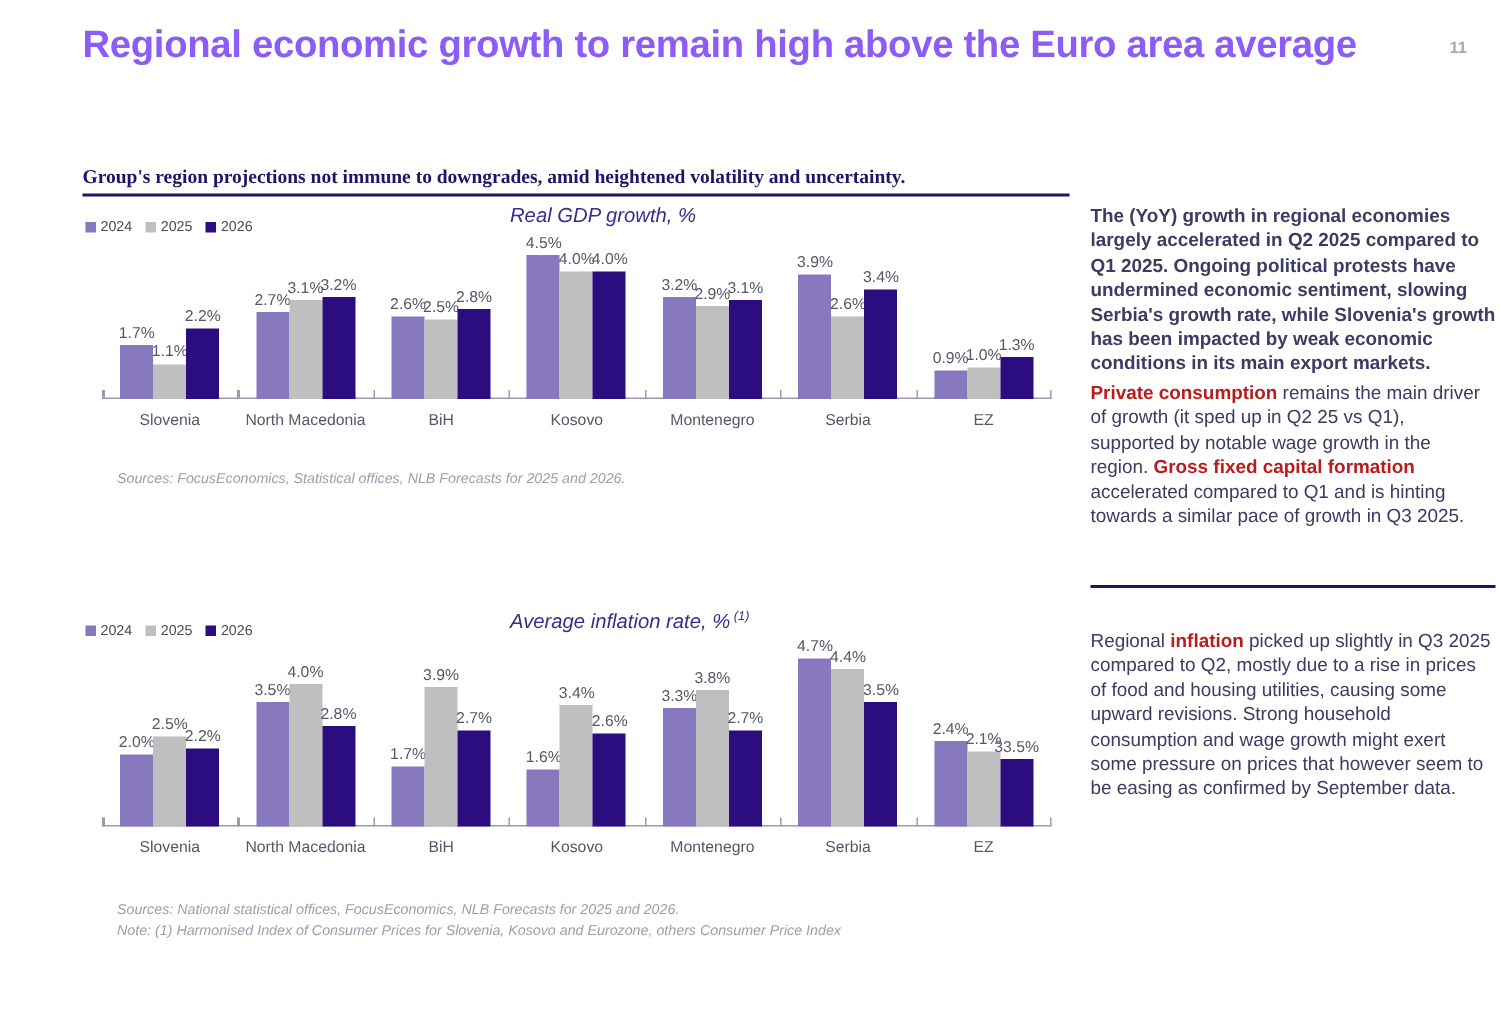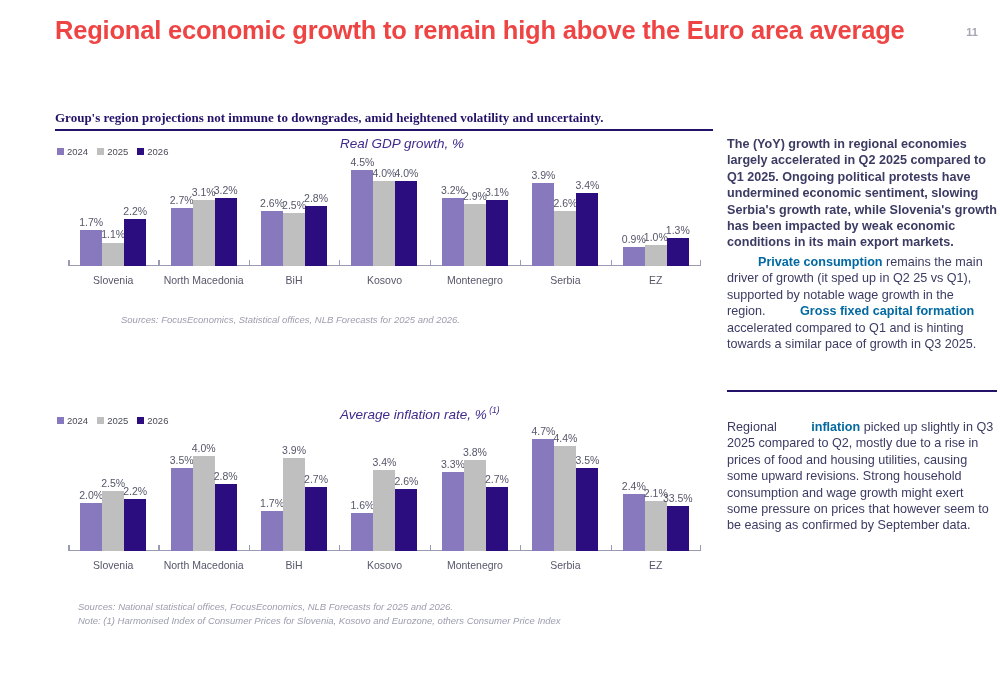--- a/index.html
+++ b/index.html
@@ -21,21 +21,21 @@
     background: #ffffff;
   }
 
   
   #slide-title {
     position: absolute;
     left: 55px;
     top: 16px;
     font-size: 25.5px;
     font-weight: bold;
-    color: #ef4444;
+    color: #8b5cf6;
     letter-spacing: -0.2px;
     white-space: nowrap;
   }
   #page-number {
     position: absolute;
     right: 22px;
     top: 26px;
     font-size: 11px;
     font-weight: bold;
     color: #a6a6b5;
@@ -158,37 +158,37 @@
 
   
   .sources {
     position: absolute;
     left: 78px;
     font-style: italic;
     font-size: 9.5px;
     color: #9d9daf;
     line-height: 14px;
   }
-  #sources-gdp { top: 313px; margin-left: 43px; }
+  #sources-gdp { top: 313px; }
   #sources-inflation { top: 600px; }
 
   
   #right-col {
     position: absolute;
     left: 727px;
     top: 136px;
     width: 272px;
     color: #3a3a63;
   }
   .para {
     font-size: 12.6px;
     line-height: 16.4px;
     color: #3b3b63;
   }
-  .para b { color: #0369a1; margin-left: 31px; }
+  .para b { color: #b91c1c; }
   #para-gdp-1 { position: absolute; top: 0; width: 272px; font-weight: bold; }
   #para-gdp-2 { position: absolute; top: 118px; width: 268px; }
   #right-divider {
     position: absolute;
     top: 254px;
     width: 270px;
     height: 2px;
     background: #241269;
   }
   #para-inflation { position: absolute; top: 283px; width: 268px; }

